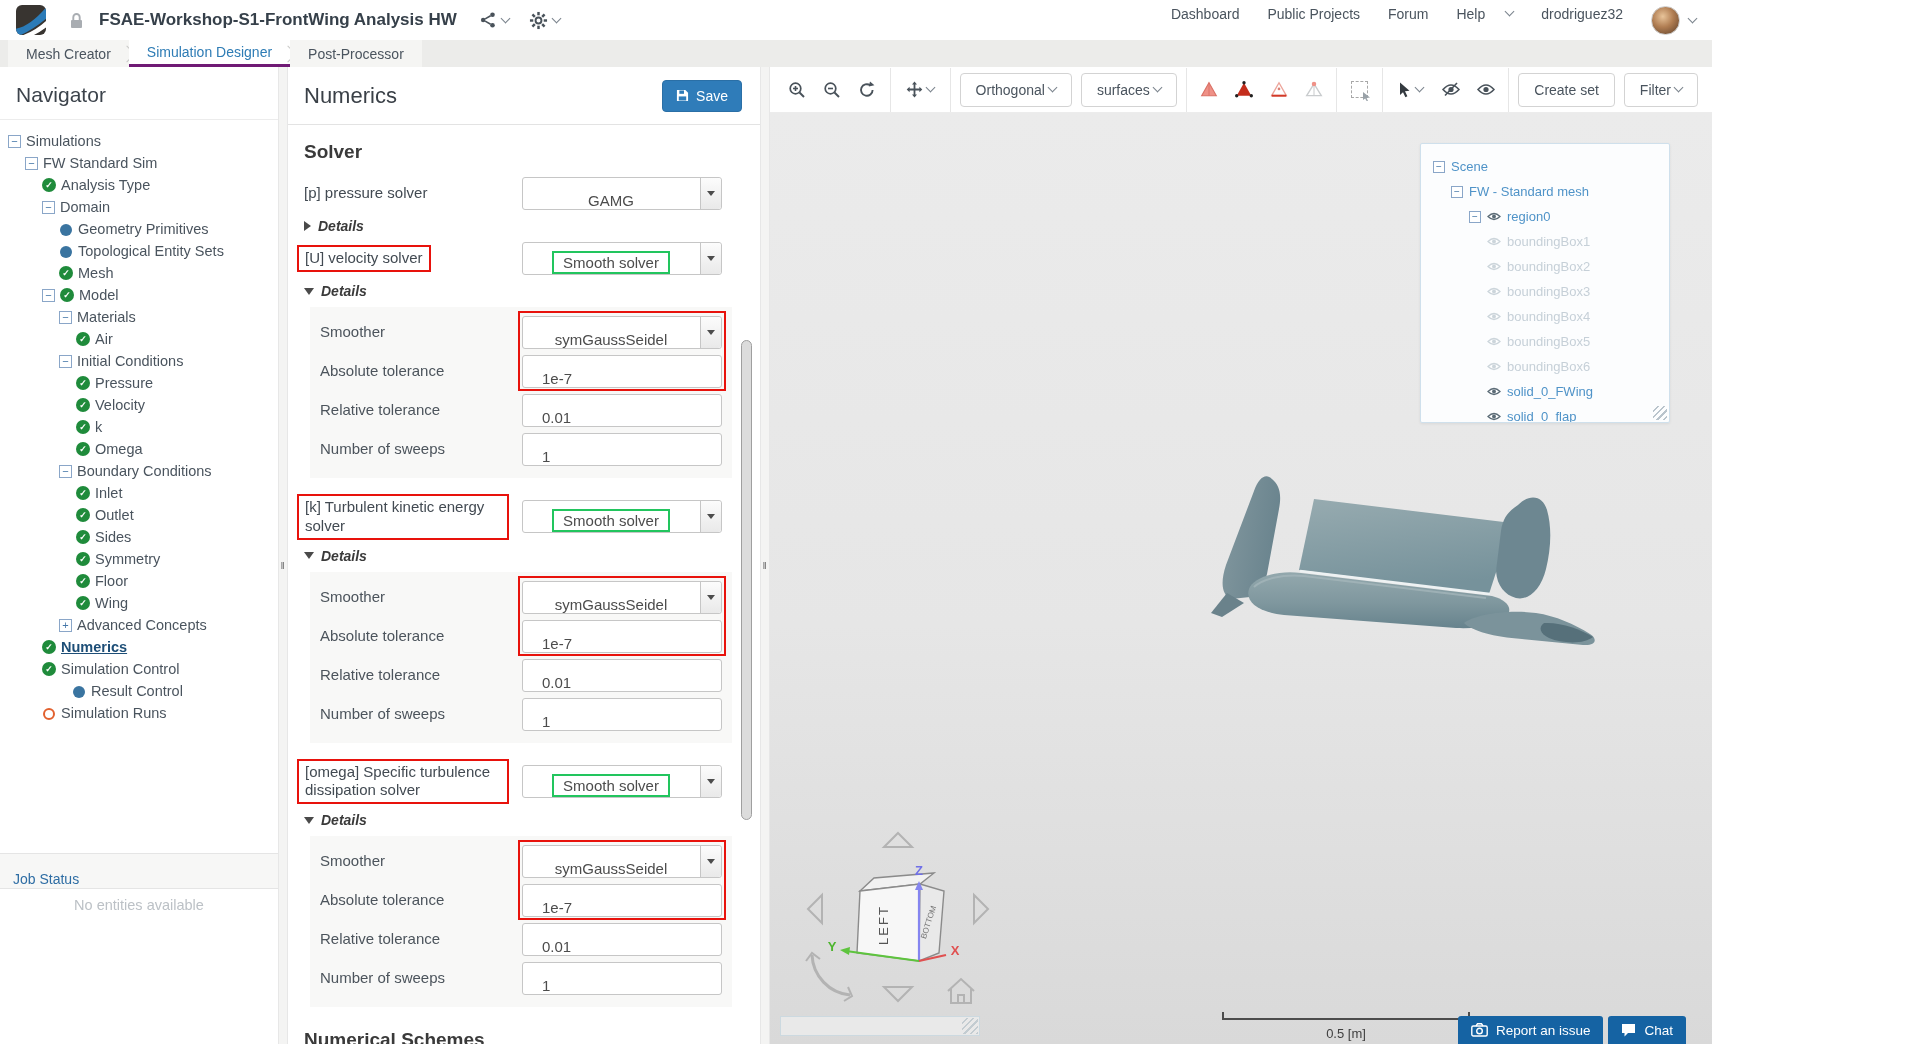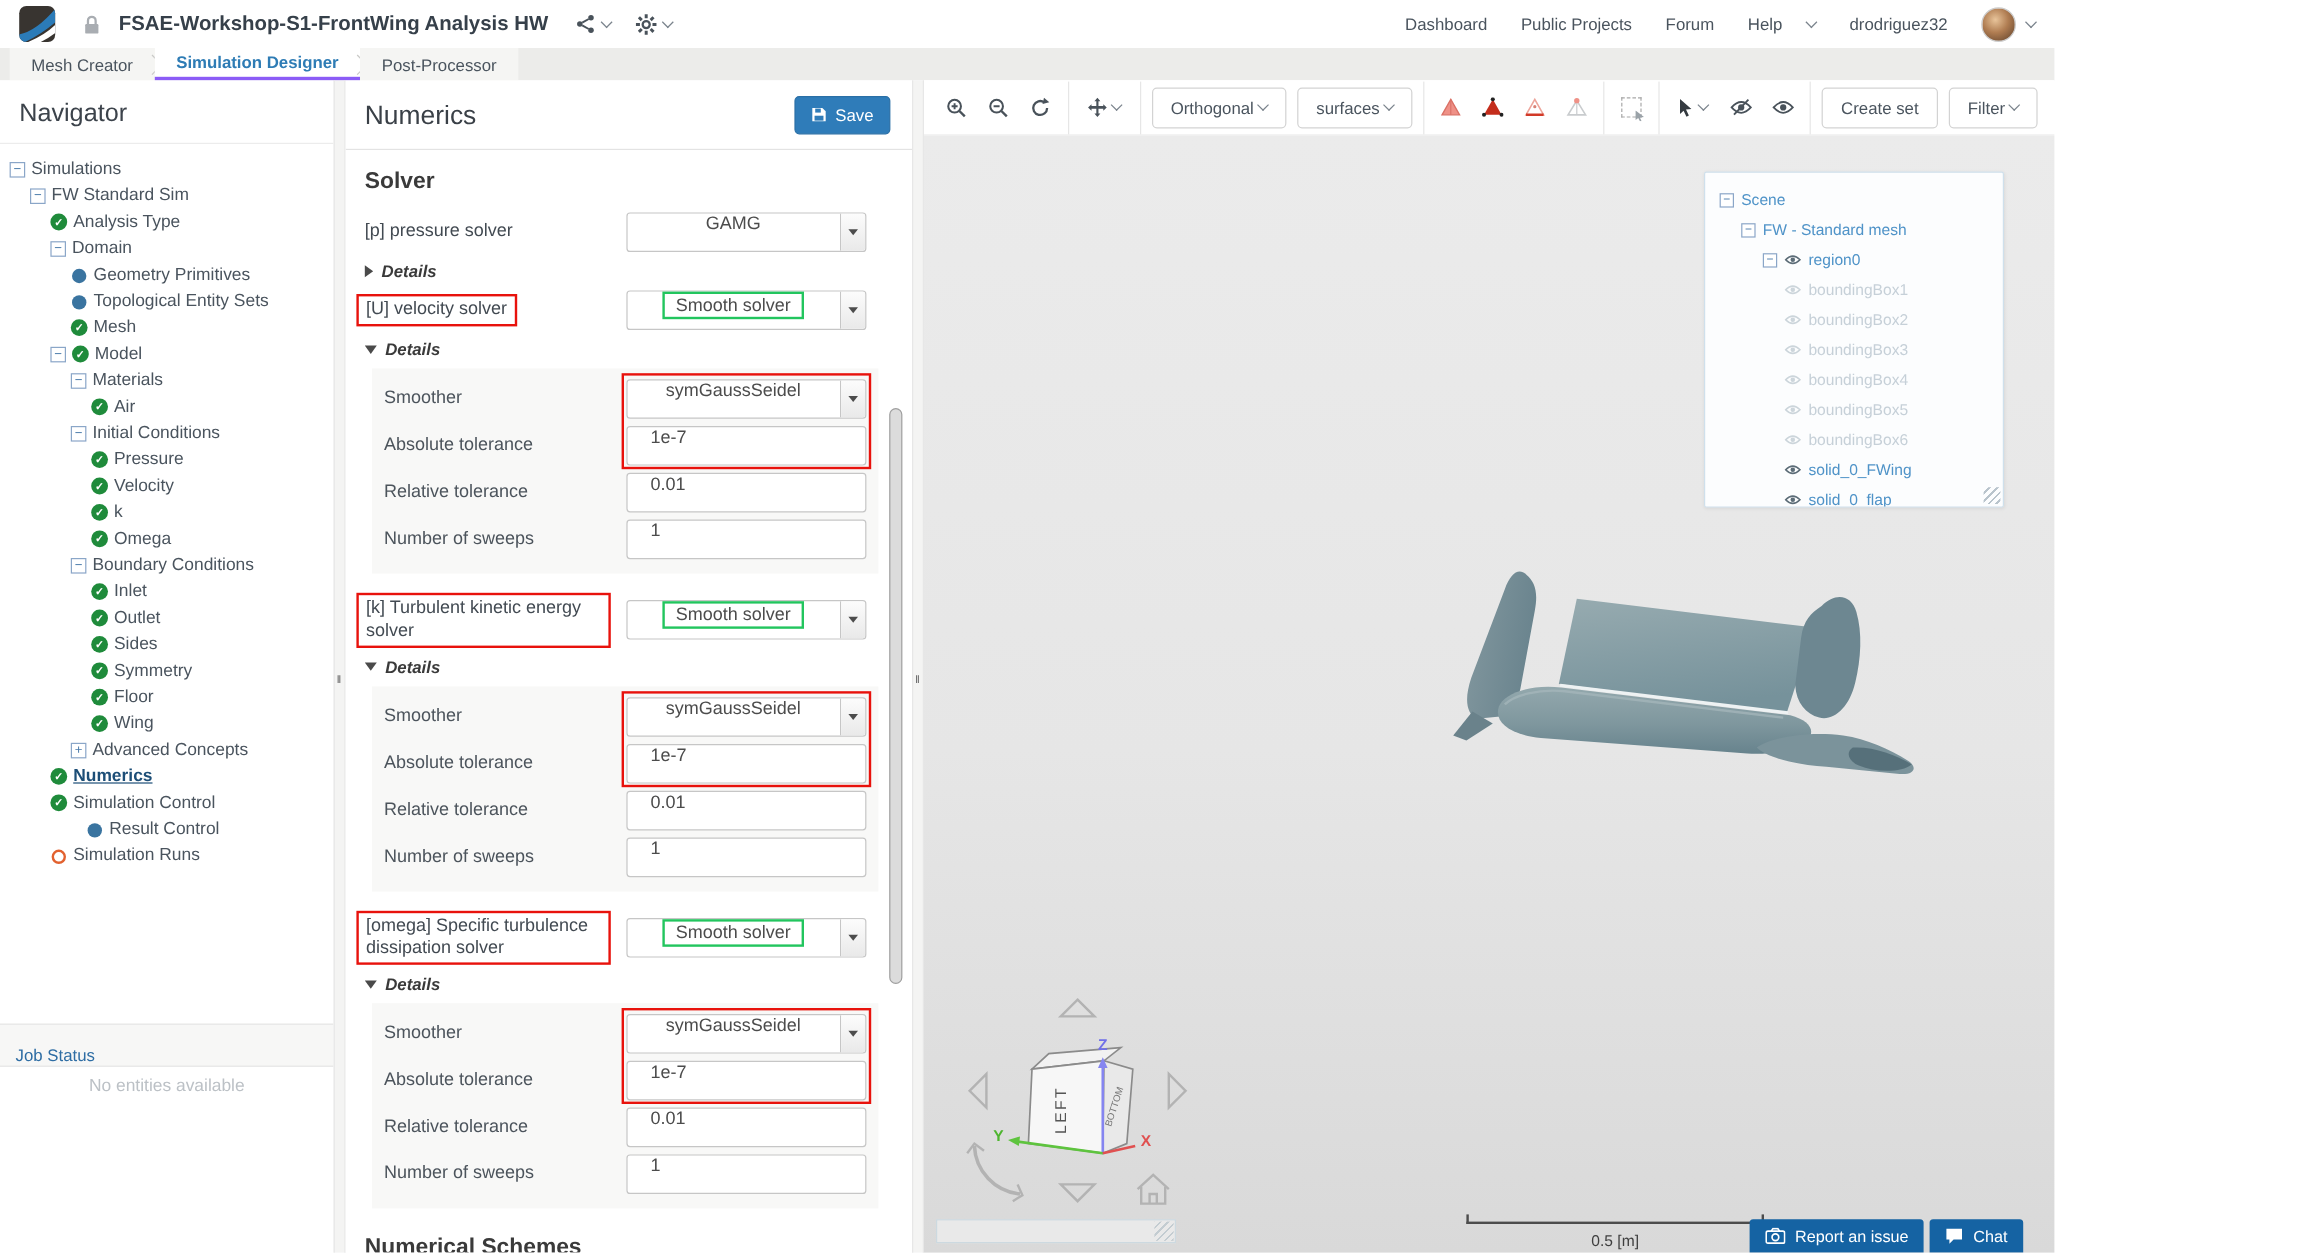--- a/index.html
+++ b/index.html
@@ -7,30 +7,30 @@
 body{font-family:"Liberation Sans",sans-serif;background:#fff;color:#4a545e;font-size:14px}
 .app{width:1712px;height:1044px;display:flex;flex-direction:column}
 
 
 .topbar{height:40px;flex:0 0 40px;display:flex;align-items:center;padding:0 16px;background:#fff}
 .logo{width:30px;height:30px;border-radius:6px;background:#383430;overflow:hidden;position:relative;flex:0 0 30px}
 .lock{margin:0 14px 0 22px;display:flex}
 .proj-title{font-size:17px;font-weight:bold;color:#36404a;margin-right:22px;white-space:nowrap}
 .tb-ic{display:flex;align-items:center;gap:5px;margin-right:20px;cursor:pointer}
 .chev{width:7px;height:7px;border-left:1.6px solid #7a838c;border-bottom:1.6px solid #7a838c;transform:rotate(-45deg);margin-top:-4px;display:inline-block}
-.topnav{margin-left:auto;display:flex;align-items:center;gap:28px;font-size:14px;color:#4a545e}
+.topnav{margin-left:auto;display:flex;align-items:flex-start;gap:28px;font-size:14px;color:#4a545e}
 .topnav .link{cursor:pointer;white-space:nowrap}
 .help{display:flex;align-items:center;gap:21px;cursor:pointer}
 .avatar{width:29px;height:29px;border-radius:50%;background:radial-gradient(circle at 40% 35%,#e8c49a 0%,#b07d52 45%,#5a3d28 100%);border:1px solid #ccc}
 .user{display:flex;align-items:center;gap:9px}
 
 
 .tabbar{height:27px;flex:0 0 27px;background:#ececea;display:flex;align-items:stretch;padding-left:8px}
 .tab{display:flex;align-items:center;padding:0 18px;font-size:14px;color:#4a545e;background:#f5f5f3;cursor:pointer;position:relative}
-.tab.active{background:#fff;color:#2e7cb5;border-bottom:3px solid #8b5cf6;font-weight:bold}
+.tab.active{background:#fff;color:#2e7cb5;border-bottom:3px solid #701a75;font-weight:normal}
 .tab-chev{align-self:center;width:12px;height:12px;border-top:1px solid #c9c9c7;border-right:1px solid #c9c9c7;transform:rotate(45deg);margin:0 -4px 0 -8px;background:transparent}
 
 
 .main{flex:1;display:flex;min-height:0}
 .navigator{width:278px;flex:0 0 278px;background:#fff;position:relative;overflow:hidden}
 .nav-title{font-size:21px;color:#3c434b;padding:16px 16px 12px;border-bottom:1px solid #ececec}
 .tree{padding:10px 0 0 0}
 .tree-row{height:22px;display:flex;align-items:center;font-size:14.5px;color:#4a545e;cursor:pointer;white-space:nowrap}
 .tree-row.selected .tree-label{font-weight:bold;text-decoration:underline;color:#1d4e77}
 .expander{width:13px;height:13px;border:1px solid #8aa6c8;background:#fff;color:#4577a8;font-size:11px;line-height:10px;text-align:center;flex:0 0 13px;margin-right:5px}
@@ -46,21 +46,21 @@
 
 .panel{width:472px;flex:0 0 472px;background:#fff;position:relative;overflow:hidden}
 .panel-head{height:58px;display:flex;align-items:center;justify-content:space-between;padding:0 18px 0 16px;border-bottom:1px solid #e3e3e3}
 .panel-title{font-size:22px;color:#3a4047}
 .save-btn{display:flex;align-items:center;gap:7px;background:#2f7cb9;border:1px solid #2a6fa6;color:#fff;font-size:14px;padding:7px 13px;border-radius:4px;cursor:pointer;font-family:inherit}
 .panel-body{position:relative;height:calc(100% - 58px);padding:14px 38px 0 16px;overflow:hidden}
 .sect-h{font-size:19px;font-weight:bold;color:#3a3a3a;margin:2px 0 14px}
 .frow{display:flex;align-items:center;justify-content:space-between;margin-bottom:8px}
 .frow .flbl{font-size:15px;color:#424a52;max-width:205px;line-height:1.25}
 .red-lab{border:2px solid #e8120c;padding:2px 6px;display:inline-block;margin-left:-7px}
-.ctrl{width:200px;flex:0 0 200px;height:33px;border:1px solid #c6c6c6;border-radius:3px;background:#fff;position:relative;display:flex;align-items:flex-start;font-size:15px;color:#4c4c4c}
+.ctrl{width:200px;flex:0 0 200px;height:33px;border:1px solid #c6c6c6;border-radius:3px;background:#fff;position:relative;display:flex;align-items:flex-end;font-size:15px;color:#4c4c4c}
 .ctrl.select{justify-content:center;cursor:pointer;padding-right:22px}
 .ctrl.input{padding-left:19px;cursor:text}
 .caret-btn{position:absolute;right:0;top:0;bottom:0;width:21px;border-left:1px solid #c6c6c6;background:linear-gradient(#fcfcfc,#e9e9e9);border-radius:0 3px 3px 0;display:flex;align-items:center;justify-content:center}
 .caret-btn i{width:0;height:0;border-left:4px solid transparent;border-right:4px solid transparent;border-top:5px solid #4c4c4c}
 .red-val{border:2px solid #22c55e;padding:1px 9px;white-space:nowrap}
 .dtoggle{display:flex;align-items:center;gap:7px;font-size:14px;font-style:italic;font-weight:bold;color:#3a3a3a;margin:6px 0 8px;cursor:pointer}
 .tri-r{width:0;height:0;border-top:5px solid transparent;border-bottom:5px solid transparent;border-left:7px solid #4a4a4a}
 .tri-d{width:0;height:0;border-left:5px solid transparent;border-right:5px solid transparent;border-top:7px solid #4a4a4a}
 .details{background:#f8f8f7;margin:0 -10px 16px 6px;padding:9px 10px 6px 10px;position:relative}
 .details .frow{margin-bottom:6px}

